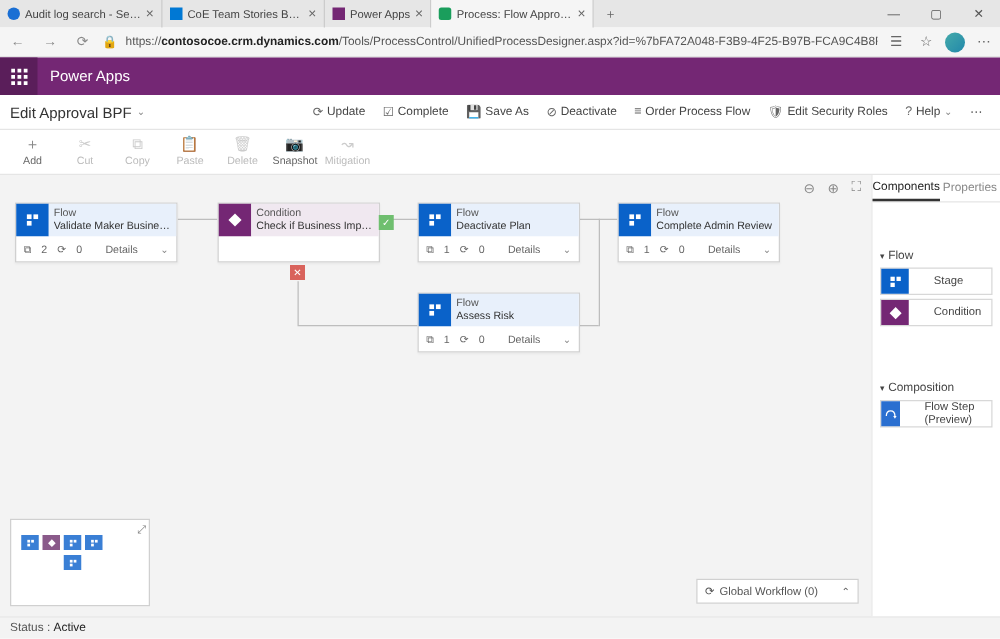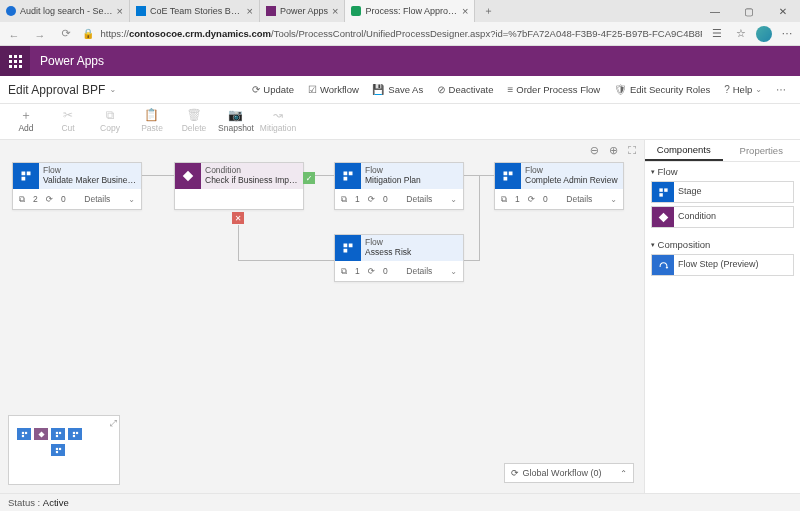--- a/index.html
+++ b/index.html
@@ -43,21 +43,21 @@
 
 .toolbar { height:36px; border-bottom:1px solid #e5e5e5; display:flex; align-items:flex-start; padding:3px 6px; gap:2px; }
 .tbtn { width:40px; text-align:center; font-size:8.5px; color:#666; }
 .tbtn .ti { height:16px; font-size:12px; color:#888; display:flex; align-items:center; justify-content:center; }
 .tbtn.disabled { color:#bbb; }
 .tbtn.disabled .ti { color:#ccc; }
 
 
 .main { display:flex; height: calc(511px - 22px - 24px - 30px - 28px - 36px - 18px); }
 .canvas { flex:1; position:relative; background:#f3f3f3; overflow:hidden; }
-.sidebar { width:156px; border-left:1px solid #e5e5e5; background:#fff; display:flex; flex-direction:column; }
+.sidebar { width:103px; border-left:1px solid #e5e5e5; background:#fff; display:flex; flex-direction:column;gap:33px; }
 
 
 .zoomctl { position:absolute; top:4px; right:8px; display:flex; gap:10px; color:#888; font-size:11px; }
 
 
 .stage { position:absolute; width:130px; background:#fff; border:1px solid #d0d0d0; box-shadow:0 1px 2px rgba(0,0,0,0.05); }
 .stage-hd { height:26px; display:flex; }
 .stage-ic { width:26px; display:flex; align-items:center; justify-content:center; }
 .stage-ic.flow { background:#0a62c9; }
 .stage-ic.cond { background:#742774; }
@@ -89,21 +89,21 @@
 
 
 .tabs { height:22px; display:flex; border-bottom:1px solid #e5e5e5; }
 .tabh { flex:1; font-size:9.5px; color:#888; display:flex; align-items:center; justify-content:center; }
 .tabh.active { color:#222; border-bottom:2px solid #333; }
 .sec { padding:4px 6px; }
 .sec-h { font-size:9.5px; color:#444; display:flex; align-items:center; gap:3px; margin-bottom:4px; }
 .sec-h .tri { font-size:7px; }
 .tile { display:flex; align-items:center; height:22px; border:1px solid #d8d8d8; margin-bottom:3px; background:#fff; }
 .tile-ic { width:22px; height:100%; display:flex; align-items:center; justify-content:center; }
-.tile-tx { font-size:9px; color:#444; padding-left:4px; line-height:1.1; }
+.tile-tx { font-size:9px; color:#444; padding-left:4px; line-height:1.1;margin-left:16px; }
 .c-blue { background:#0a62c9; }
 .c-purp { background:#742774; }
 .c-green { background:#0f7c3f; }
 .c-orange { background:#d85a2a; }
 .c-teal { background:#0a7c6f; }
 .c-blue2 { background:#2a6fd0; }
 
 
 .statusbar { height:18px; background:#f3f3f3; border-top:1px solid #e5e5e5; display:flex; align-items:center; padding:0 8px; font-size:9.5px; color:#555; }
 .statusbar b { color:#222; font-weight:400; }
@@ -176,21 +176,21 @@
       <span>Edit Approval BPF</span>
       <span class="chev">⌄</span>
     </div>
   <div class="cmdr">
     <div class="cmd">
         <span class="ic">⟳</span>
         <span>Update</span>
       </div>
     <div class="cmd">
         <span class="ic">☑</span>
-        <span>Workflow</span>
+        <span>Complete</span>
       </div>
     <div class="cmd">
         <span class="ic">💾</span>
         <span>Save As</span>
       </div>
     <div class="cmd">
         <span class="ic">⊘</span>
         <span>Deactivate</span>
       </div>
     <div class="cmd">
@@ -283,21 +283,21 @@
       <div class="stage-hd">
           <div class="stage-ic flow">
             <svg viewBox="0 0 16 16">
               <rect x="2" y="2" width="5" height="5" fill="#fff"></rect>
               <rect x="9" y="2" width="5" height="5" fill="#fff"></rect>
               <rect x="2" y="9" width="5" height="5" fill="#fff"></rect>
             </svg>
           </div>
           <div class="stage-tx">
             <div class="t1">Flow</div>
-            <div class="t2">Mitigation Plan</div>
+            <div class="t2">Deactivate Plan</div>
           </div>
         </div>
       <div class="stage-ft">
           <span>⧉</span>
           <span>1</span>
           <span>⟳</span>
           <span>0</span>
           <span class="det">
             <span>Details</span>
             <span class="chev">⌄</span>

